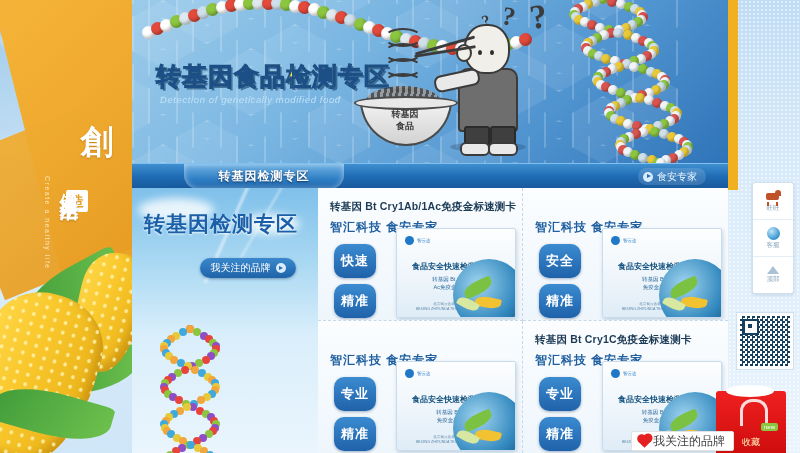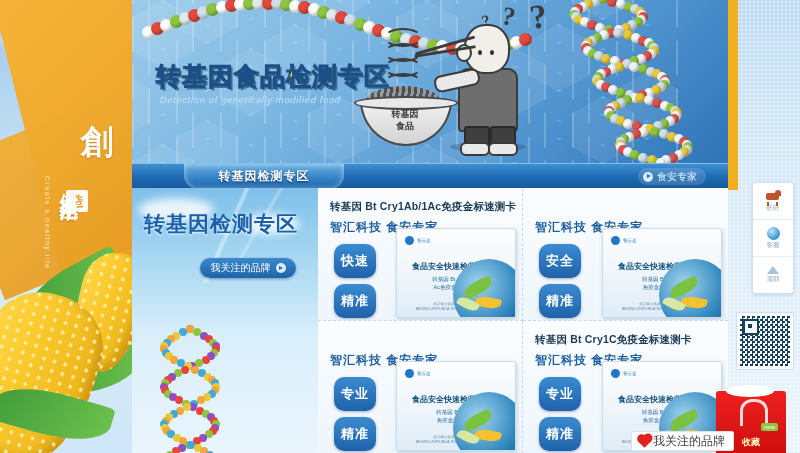--- a/index.html
+++ b/index.html
@@ -191,21 +191,21 @@
         repeating-conic-gradient(#2b6b96 0 25%, #ffffff 0 50%) 2px 3px/7px 7px;}
   .qr-eye{position:absolute;left:6px;top:6px;width:12px;height:12px;border:2.5px solid #16405f;background:#fff;}
   .qr-eye:after{content:"";position:absolute;left:2.5px;top:2.5px;width:4px;height:4px;background:#16405f;}
 
   
   .bag{position:absolute;right:14px;bottom:0;width:70px;height:62px;
        background:linear-gradient(180deg,#ef2020,#cf0d0d);border-radius:3px 3px 0 0;}
   .bag-handle{position:absolute;left:24px;top:8px;width:22px;height:24px;border:3px solid #fff;
        border-bottom:none;border-radius:12px 12px 0 0;opacity:.85;}
   .bag-slit{position:absolute;left:10px;top:-6px;width:48px;height:12px;background:#fff;border-radius:50%;}
-  .bag-txt{position:absolute;left:0;right:0;bottom:4px;text-align:center;font-size:9px;color:#fff9c4;font-weight:bold;}
+  .bag-txt{position:absolute;left:0;right:0;bottom:4px;text-align:center;font-size:9px;color:#fff9c4;font-weight:normal;}
   .fav{position:absolute;right:66px;bottom:2px;height:18px;padding:0 8px;background:#fff;
        border:1px solid #e2e2e2;border-radius:2px;display:flex;align-items:center;gap:4px;}
   .fav span{font-size:12px;color:#3f3f3f;}
   .heart{width:9px;height:9px;background:#e52020;position:relative;transform:rotate(-45deg);}
   .heart:before,.heart:after{content:"";position:absolute;width:9px;height:9px;background:#e52020;border-radius:50%;}
   .heart:before{top:-4.5px;left:0;} .heart:after{top:0;left:4.5px;}
   .tip{position:absolute;right:22px;bottom:22px;background:#8ac63f;color:#fff;font-size:6px;
        padding:1px 3px;border-radius:2px;}
 
   .yellowbar{position:absolute;left:728px;top:0;width:10px;height:190px;background:#f0b020;}

